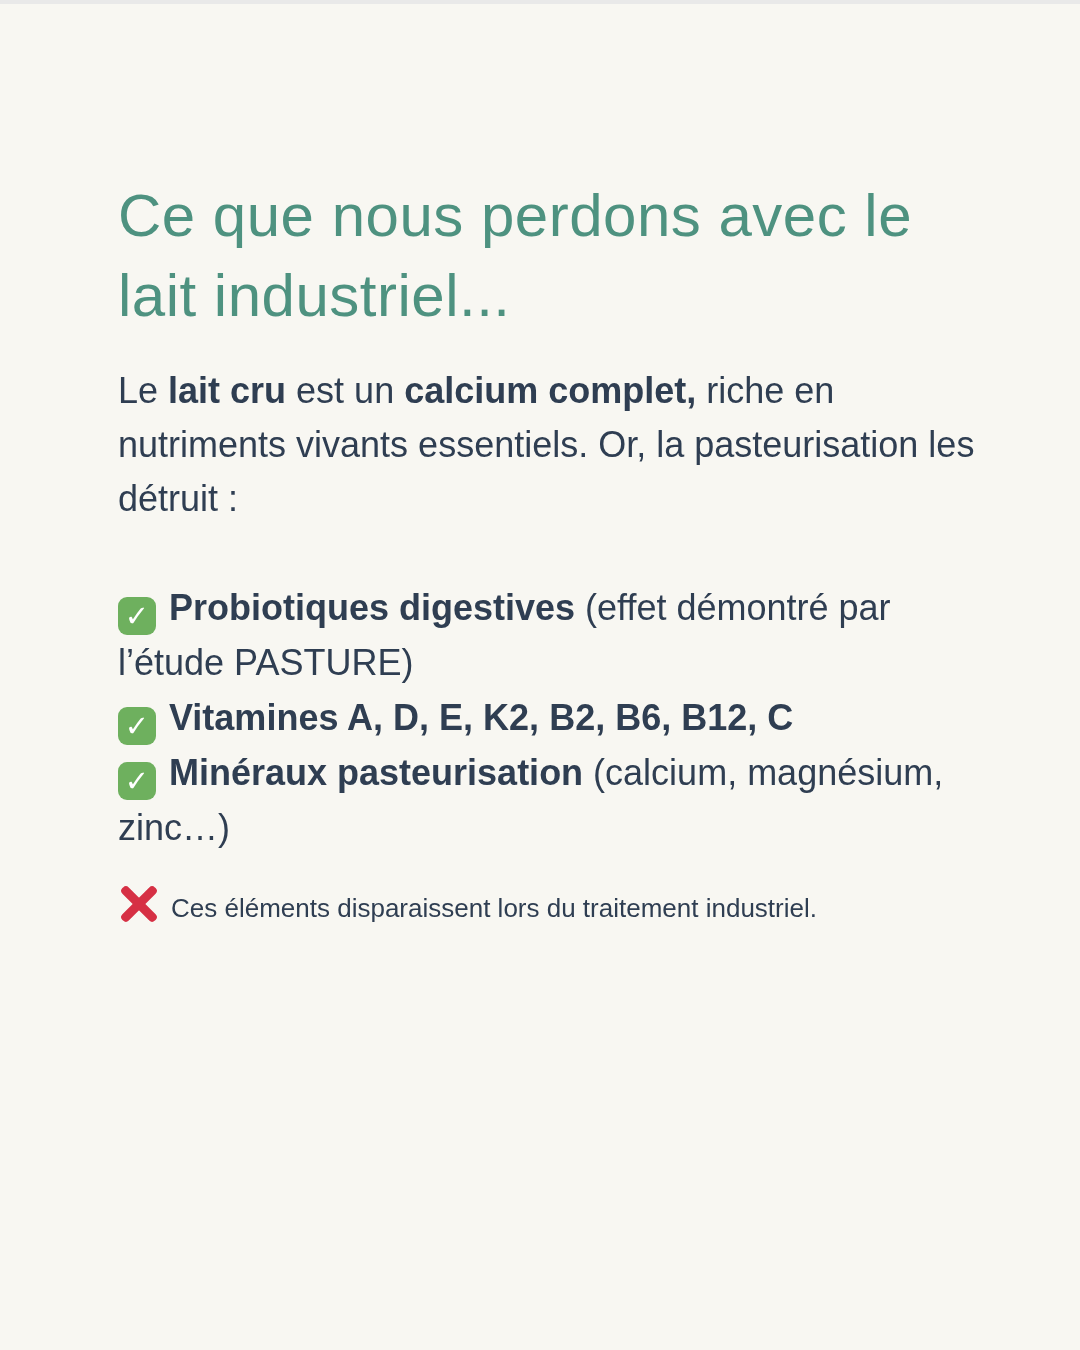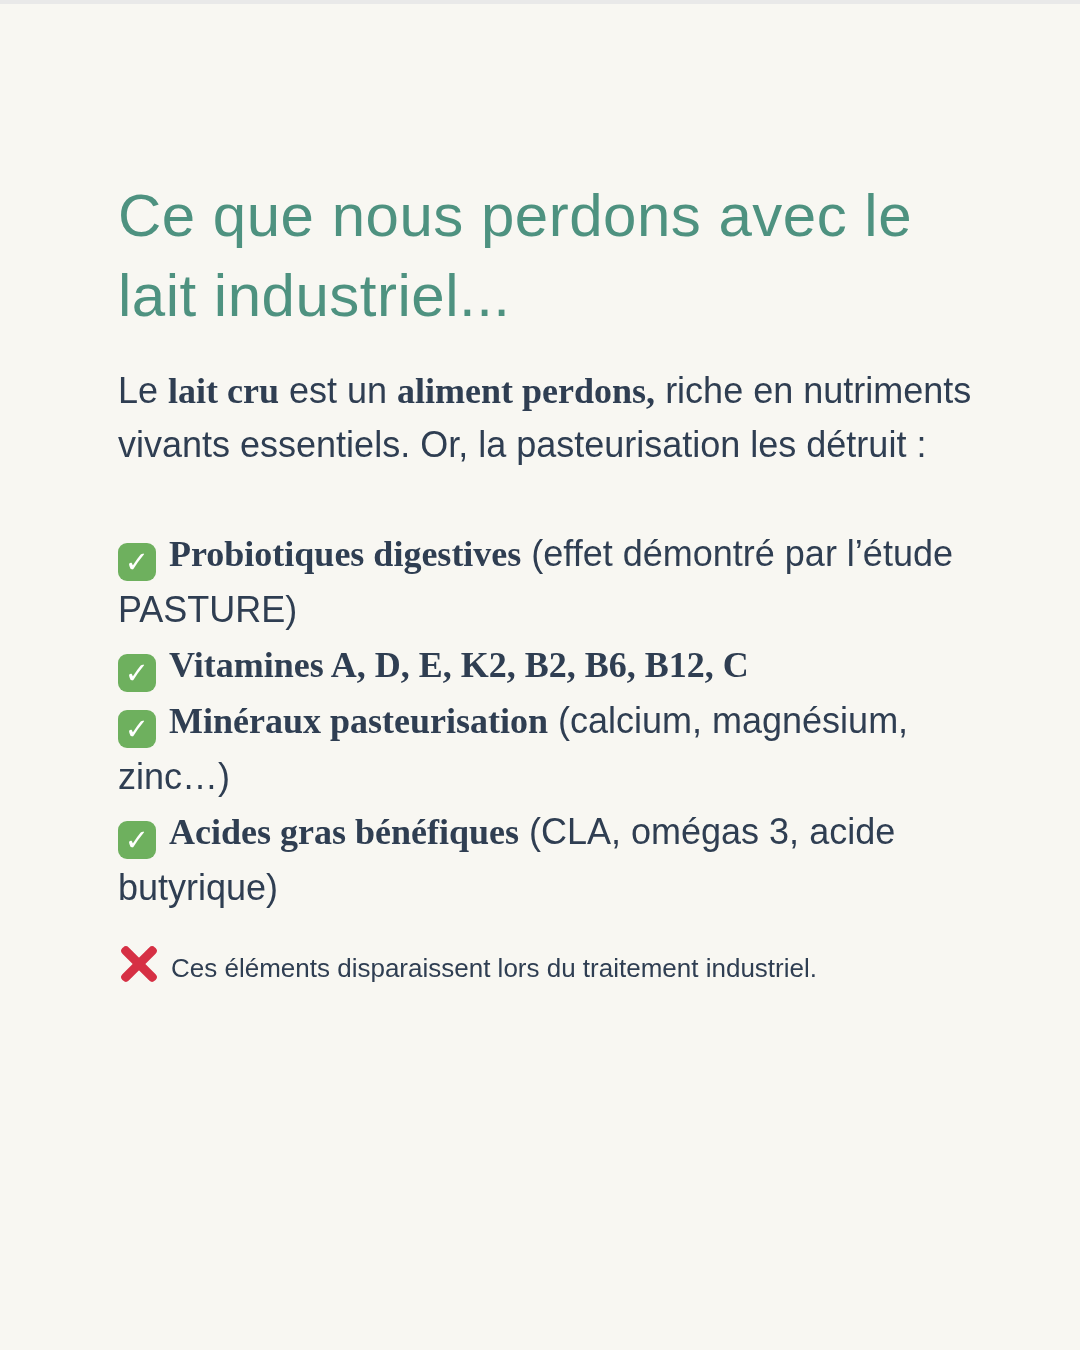--- a/index.html
+++ b/index.html
@@ -36,21 +36,21 @@
     letter-spacing:0.5px;
     color:var(--heading);
   }
   .intro{
     margin:28px 0 0 0;
     width:862px;
     font-size:36px;
     line-height:54px;
     font-weight:400;
   }
-  .b{font-weight:700;font-family:Liberation Serif, serif;}
+  .b{font-weight:700;}
   .checklist{
     margin-top:54px;
     width:862px;
     font-size:36px;
     line-height:55px;
   }
   .check-item{margin:0;}
   .check-icon{
     display:inline-block;
     width:38px;height:38px;
@@ -90,32 +90,31 @@
   .cross-icon::after{transform:translate(-50%,-50%) rotate(-45deg);}
 </style>
 </head>
 <body>
 
 <div class="canvas">
   <div class="content">
 
     <h1 class="title">Ce que nous perdons avec le lait industriel...</h1>
 
-    <p class="intro"><span>Le </span><span class="b">lait cru</span><span> est un </span><span class="b">aliment perdons,</span><span> riche en nutriments vivants essentiels. Or, la pasteurisation les détruit :</span></p>
+    <p class="intro"><span>Le </span><span class="b">lait cru</span><span> est un </span><span class="b">calcium complet,</span><span> riche en nutriments vivants essentiels. Or, la pasteurisation les détruit :</span></p>
 
     <div class="checklist">
 
 
       <p class="check-item"><span class="check-icon">✓</span><span class="b">Probiotiques digestives</span><span> (effet démontré par l’étude PASTURE)</span></p>
 
       <p class="check-item"><span class="check-icon">✓</span><span class="b">Vitamines A, D, E, K2, B2, B6, B12, C</span><span></span></p>
 
       <p class="check-item"><span class="check-icon">✓</span><span class="b">Minéraux pasteurisation</span><span> (calcium, magnésium, zinc…)</span></p>
 
-      <p class="check-item"><span class="check-icon">✓</span><span class="b">Acides gras bénéfiques</span><span> (CLA, omégas 3, acide butyrique)</span></p>
 
 
     </div>
 
     <p class="warning"><span class="cross-icon"></span><span>Ces éléments disparaissent lors du traitement industriel.</span></p>
 
   </div>
 </div>
 
 </body></html>

